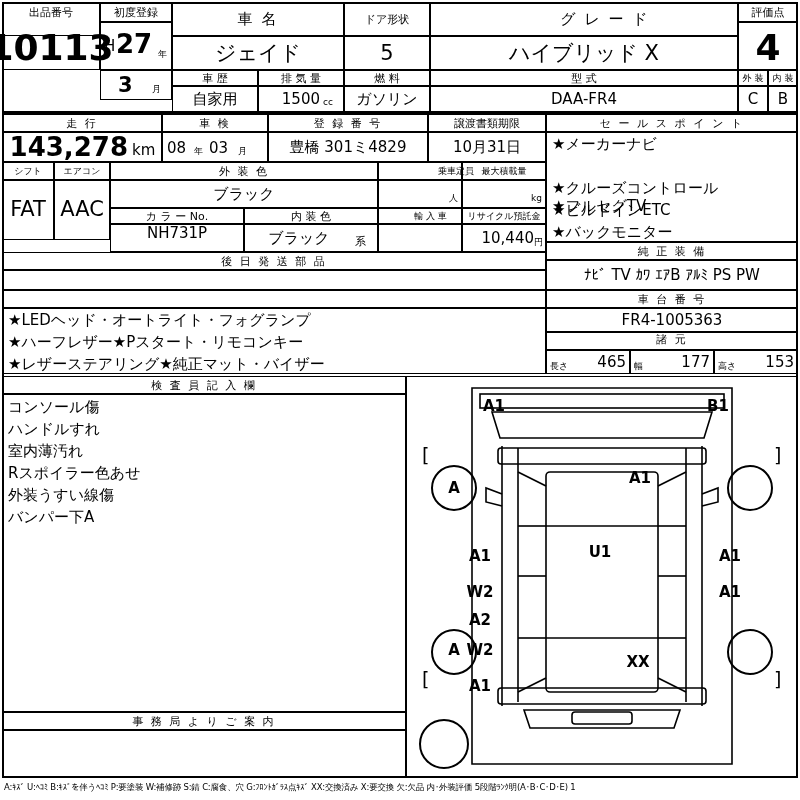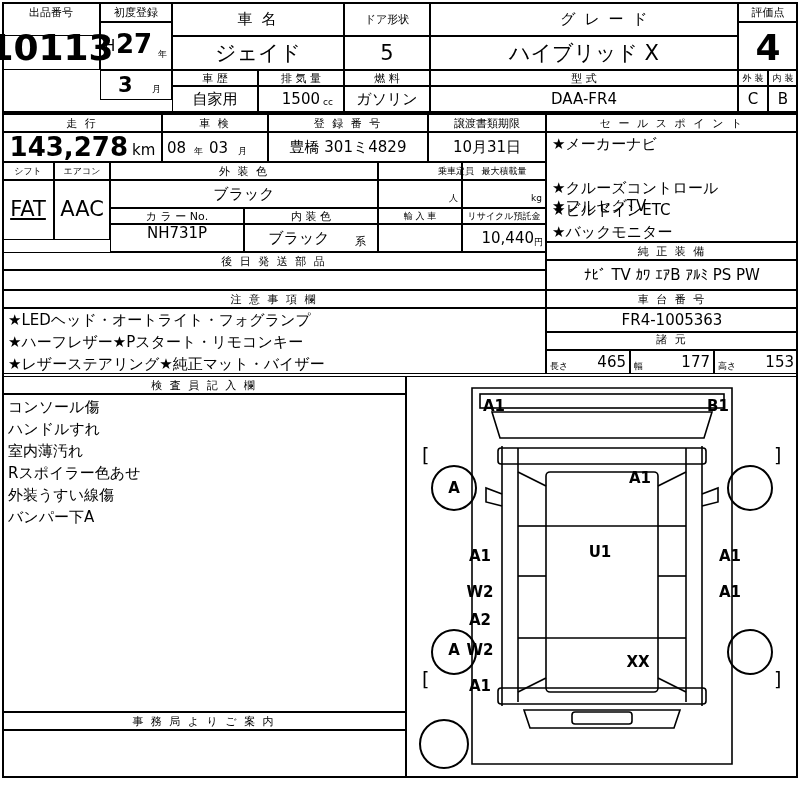--- a/index.html
+++ b/index.html
@@ -127,21 +127,21 @@
   <div class="t ctr sm" style="left:428px;top:114px;width:118px;height:18px;">譲渡書類期限</div>
   <div class="bx" style="left:428px;top:132px;width:118px;height:30px;"></div>
   <div class="t ctr md" style="left:428px;top:134px;width:118px;height:26px;">10月31日</div>
 
   <div class="bx" style="left:2px;top:162px;width:52px;height:18px;"></div>
   <div class="t ctr xs" style="left:2px;top:162px;width:52px;height:18px;">シフト</div>
   <div class="bx" style="left:54px;top:162px;width:56px;height:18px;"></div>
   <div class="t ctr xs" style="left:54px;top:162px;width:56px;height:18px;">エアコン</div>
 
   <div class="bx" style="left:2px;top:180px;width:52px;height:60px;"></div>
-  <div class="t ctr lg" style="left:2px;top:192px;width:52px;height:34px;text-decoration:underline;">FAT</div>
+  <div class="t ctr lg" style="left:2px;top:192px;width:52px;height:34px;">FAT</div>
   <div class="bx" style="left:54px;top:180px;width:56px;height:60px;"></div>
   <div class="t ctr lg" style="left:54px;top:192px;width:56px;height:34px;">AAC</div>
 
   <div class="bx" style="left:110px;top:162px;width:268px;height:18px;"></div>
   <div class="t ctr sm sp1" style="left:110px;top:162px;width:268px;height:18px;">外 装 色</div>
   <div class="bx" style="left:110px;top:180px;width:268px;height:28px;"></div>
   <div class="t ctr md" style="left:110px;top:181px;width:268px;height:26px;">ブラック</div>
 
   <div class="bx" style="left:110px;top:208px;width:134px;height:16px;"></div>
   <div class="t ctr sm" style="left:110px;top:208px;width:134px;height:16px;">カ ラ ー No.</div>
@@ -158,21 +158,21 @@
   <div class="t ctr xs" style="left:378px;top:162px;width:84px;height:18px;margin-left:36px;">乗車定員</div>
   <div class="bx" style="left:462px;top:162px;width:84px;height:18px;"></div>
   <div class="t ctr xs" style="left:462px;top:162px;width:84px;height:18px;">最大積載量</div>
 
   <div class="bx" style="left:378px;top:180px;width:84px;height:28px;"></div>
   <div class="t rgt xs" style="left:378px;top:190px;width:80px;height:16px;">人</div>
   <div class="bx" style="left:462px;top:180px;width:84px;height:28px;"></div>
   <div class="t rgt xs" style="left:462px;top:190px;width:80px;height:16px;">kg</div>
 
   <div class="bx" style="left:378px;top:208px;width:84px;height:16px;"></div>
-  <div class="t ctr xs" style="left:378px;top:208px;width:84px;height:16px;">輸 入 車</div>
+  <div class="t ctr xs" style="left:378px;top:208px;width:105px;height:16px;">輸 入 車</div>
   <div class="bx" style="left:462px;top:208px;width:84px;height:16px;"></div>
   <div class="t ctr xs" style="left:462px;top:208px;width:84px;height:16px;">リサイクル預託金</div>
 
   <div class="bx" style="left:378px;top:224px;width:84px;height:28px;"></div>
   <div class="bx" style="left:462px;top:224px;width:84px;height:28px;"></div>
   <div class="t rgt md" style="left:462px;top:225px;width:72px;height:26px;">10,440</div>
   <div class="t lft xs" style="left:534px;top:234px;width:14px;height:16px;">円</div>
 
   <div class="bx" style="left:2px;top:252px;width:544px;height:18px;"></div>
   <div class="t ctr sm sp1" style="left:2px;top:252px;width:544px;height:18px;">後 日 発 送 部 品</div>
@@ -186,21 +186,20 @@
   <div class="t lft md" style="left:552px;top:177px;width:246px;height:22px;">★クルーズコントロール</div>
   <div class="t lft md" style="left:552px;top:199px;width:246px;height:22px;">★ビルドインETC</div>
   <div class="t lft md" style="left:552px;top:221px;width:246px;height:22px;">★バックモニター</div>
 
   <div class="bx" style="left:546px;top:242px;width:252px;height:18px;"></div>
   <div class="t ctr sm sp1" style="left:546px;top:242px;width:252px;height:18px;">純 正 装 備</div>
   <div class="bx" style="left:546px;top:260px;width:252px;height:30px;"></div>
   <div class="t ctr md" style="left:546px;top:262px;width:252px;height:26px;">ﾅﾋﾞ TV ｶﾜ ｴｱB ｱﾙﾐ PS PW</div>
 
   <div class="bx" style="left:2px;top:290px;width:544px;height:18px;"></div>
-  <div class="t ctr sm sp1" style="left:2px;top:290px;width:544px;height:18px;">注 意 事 項 欄</div>
   <div class="bx" style="left:2px;top:308px;width:544px;height:66px;"></div>
   <div class="t lft md" style="left:8px;top:309px;width:536px;height:22px;">★LEDヘッド・オートライト・フォグランプ</div>
   <div class="t lft md" style="left:8px;top:331px;width:536px;height:22px;">★ハーフレザー★Pスタート・リモコンキー</div>
   <div class="t lft md" style="left:8px;top:353px;width:536px;height:22px;">★レザーステアリング★純正マット・バイザー</div>
 
   <div class="bx" style="left:546px;top:290px;width:252px;height:18px;"></div>
   <div class="t ctr sm sp1" style="left:546px;top:290px;width:252px;height:18px;">車 台 番 号</div>
   <div class="bx" style="left:546px;top:308px;width:252px;height:24px;"></div>
   <div class="t ctr md" style="left:546px;top:308px;width:252px;height:24px;">FR4-1005363</div>
 
@@ -301,14 +300,15 @@
   <div class="t ctr md b" style="left:582px;top:542px;width:36px;height:20px;">U1</div>
   <div class="t ctr md b" style="left:714px;top:546px;width:32px;height:20px;">A1</div>
   <div class="t ctr md b" style="left:462px;top:582px;width:36px;height:20px;">W2</div>
   <div class="t ctr md b" style="left:714px;top:582px;width:32px;height:20px;">A1</div>
   <div class="t ctr md b" style="left:462px;top:610px;width:36px;height:20px;">A2</div>
   <div class="t ctr md b" style="left:438px;top:640px;width:32px;height:20px;">A</div>
   <div class="t ctr md b" style="left:462px;top:640px;width:36px;height:20px;">W2</div>
   <div class="t ctr md b" style="left:620px;top:652px;width:36px;height:20px;">XX</div>
   <div class="t ctr md b" style="left:464px;top:676px;width:32px;height:20px;">A1</div>
 
+  <div class="footer">A:ｷｽﾞ  U:ﾍｺﾐ  B:ｷｽﾞを伴うﾍｺﾐ  P:要塗装  W:補修跡  S:錆  C:腐食、穴  G:ﾌﾛﾝﾄｶﾞﾗｽ点ｷｽﾞ  XX:交換済み  X:要交換  欠:欠品  内･外装評価  5段階ﾗﾝｸ明(A･B･C･D･E)  1</div>
 
 </div>
 
 </body></html>

